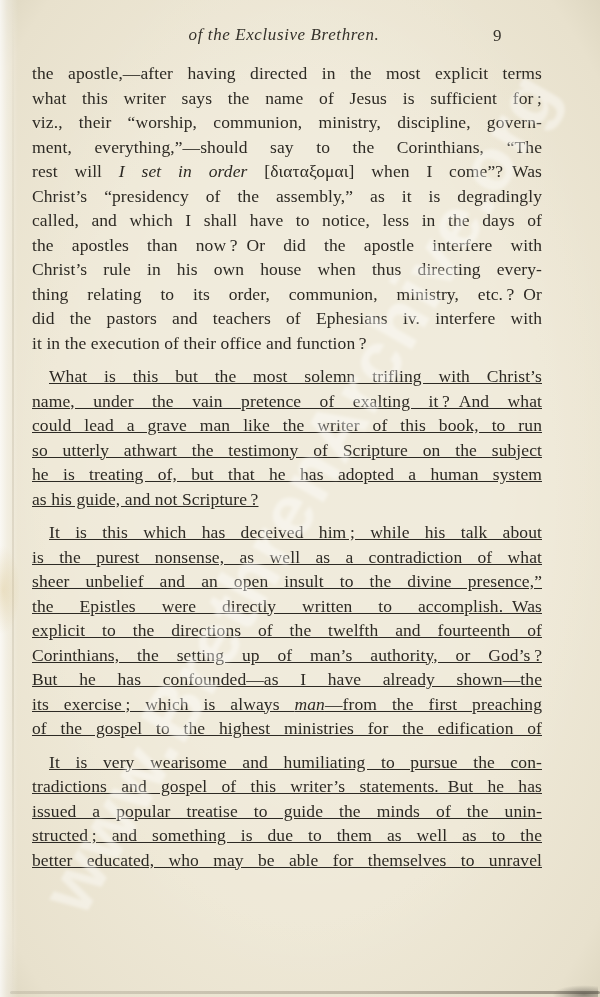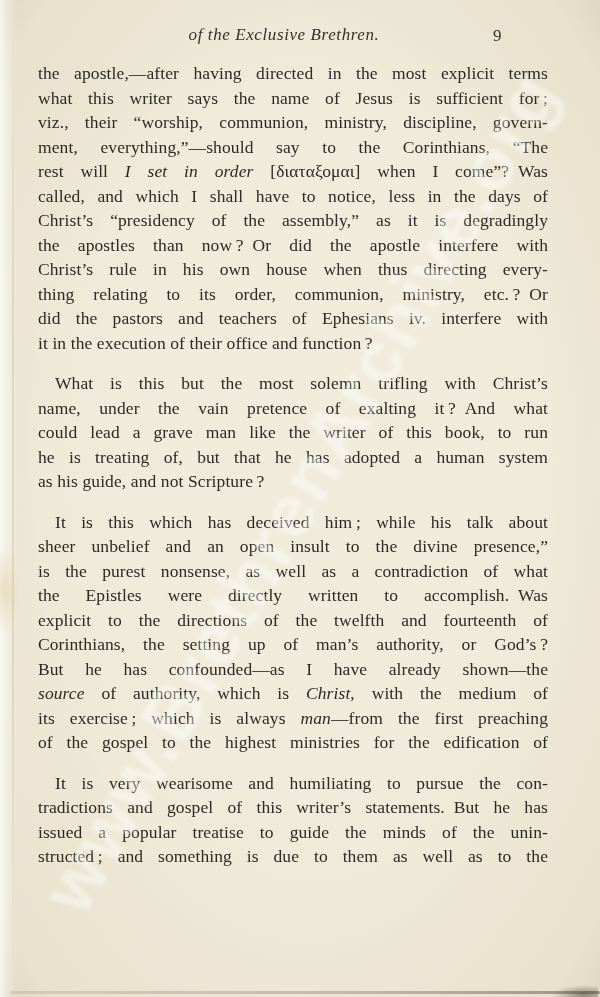--- a/index.html
+++ b/index.html
@@ -51,27 +51,27 @@
     letter-spacing:0.6px;
     color:#35322b;
   }
   .folio{
     position:absolute;top:26px;left:493px;
     font-style:normal;
     font-size:17px;
     color:#35322b;
   }
   .body-text{
-    position:absolute;top:61px;left:38px;width:510px;
+    position:absolute;top:61px;left:32px;width:510px;
     font-size:17.5px;
     color:#2d2a24;
     letter-spacing:0.1px;
   }
   .para{margin:0;}
-  .para + .para{margin-top:16px;}
+  .para + .para{margin-top:9px;text-decoration:underline;}
   .line{
     line-height:24.5px;
     height:24.5px;
     text-align:justify;
     text-align-last:justify;
     white-space:normal;
   }
   .line.last{
     text-align-last:left;
   }
@@ -107,52 +107,53 @@
   </div>
   <div class="folio">9</div>
 
   <div class="body-text" id="body-text">
       <div class="para">
         <div class="line first"><span>the apostle,—after having directed in the most explicit terms</span></div>
         <div class="line"><span>what this writer says the name of Jesus is sufficient for ;</span></div>
         <div class="line"><span>viz., their “worship, communion, ministry, discipline, govern-</span></div>
         <div class="line"><span>ment, everything,”—should say to the Corinthians, “The</span></div>
         <div class="line"><span>rest will </span><em>I set in order</em><span> [διαταξομαι] when I come”? Was</span></div>
+        <div class="line"><span>Christ’s “presidency of the assembly,” as it is degradingly</span></div>
         <div class="line"><span>called, and which I shall have to notice, less in the days of</span></div>
-        <div class="line"><span>Christ’s “presidency of the assembly,” as it is degradingly</span></div>
         <div class="line"><span>the apostles than now ? Or did the apostle interfere with</span></div>
         <div class="line"><span>Christ’s rule in his own house when thus directing every-</span></div>
         <div class="line"><span>thing relating to its order, communion, ministry, etc. ? Or</span></div>
         <div class="line"><span>did the pastors and teachers of Ephesians iv. interfere with</span></div>
         <div class="line last"><span>it in the execution of their office and function ?</span></div>
       </div>
       <div class="para indent">
         <div class="line first"><span>What is this but the most solemn trifling with Christ’s</span></div>
         <div class="line"><span>name, under the vain pretence of exalting it ? And what</span></div>
         <div class="line"><span>could lead a grave man like the writer of this book, to run</span></div>
+        <div class="line"><span>so utterly athwart the testimony of Scripture on the subject</span></div>
         <div class="line"><span>he is treating of, but that he has adopted a human system</span></div>
         <div class="line last"><span>as his guide, and not Scripture ?</span></div>
       </div>
       <div class="para indent">
         <div class="line first"><span>It is this which has deceived him ; while his talk about</span></div>
+        <div class="line"><span>is the purest nonsense, as well as a contradiction of what</span></div>
         <div class="line"><span>sheer unbelief and an open insult to the divine presence,”</span></div>
-        <div class="line"><span>is the purest nonsense, as well as a contradiction of what</span></div>
         <div class="line"><span>the Epistles were directly written to accomplish. Was</span></div>
         <div class="line"><span>explicit to the directions of the twelfth and fourteenth of</span></div>
         <div class="line"><span>Corinthians, the setting up of man’s authority, or God’s ?</span></div>
         <div class="line"><span>But he has confounded—as I have already shown—the</span></div>
-        <div class="line"><em>source</em><span> of authority, which is </span><em>Christ</em><span>, with the medium of</span></div>
         <div class="line"><span>its exercise ; which is always </span><em>man</em><span>—from the first preaching</span></div>
         <div class="line"><span>of the gospel to the highest ministries for the edification of</span></div>
       </div>
       <div class="para indent">
         <div class="line first"><span>It is very wearisome and humiliating to pursue the con-</span></div>
         <div class="line"><span>tradictions and gospel of this writer’s statements. But he has</span></div>
         <div class="line"><span>issued a popular treatise to guide the minds of the unin-</span></div>
         <div class="line"><span>structed ; and something is due to them as well as to the</span></div>
+        <div class="line"><span>better educated, who may be able for themselves to unravel</span></div>
       </div>
     </div>
 
   <div class="watermark">www.BrethrenArchive.org</div>
 
   <div class="edge-bottom"></div>
   <div class="smudge-bottom-right"></div>
 </div>
 
 </body></html>

